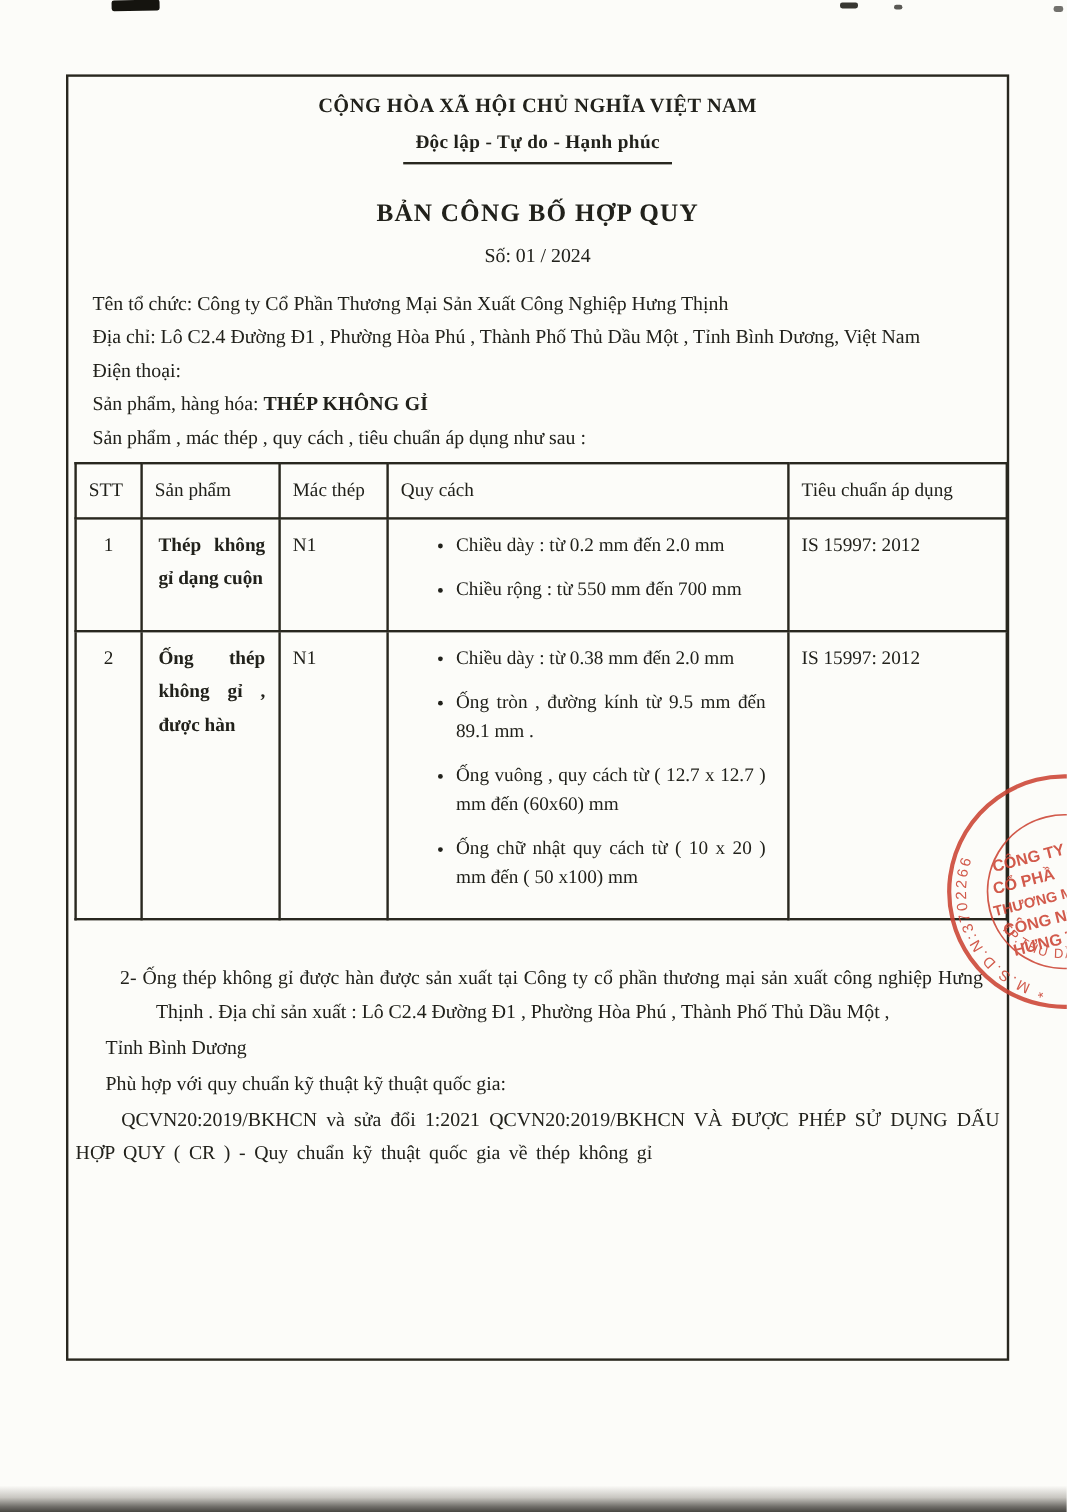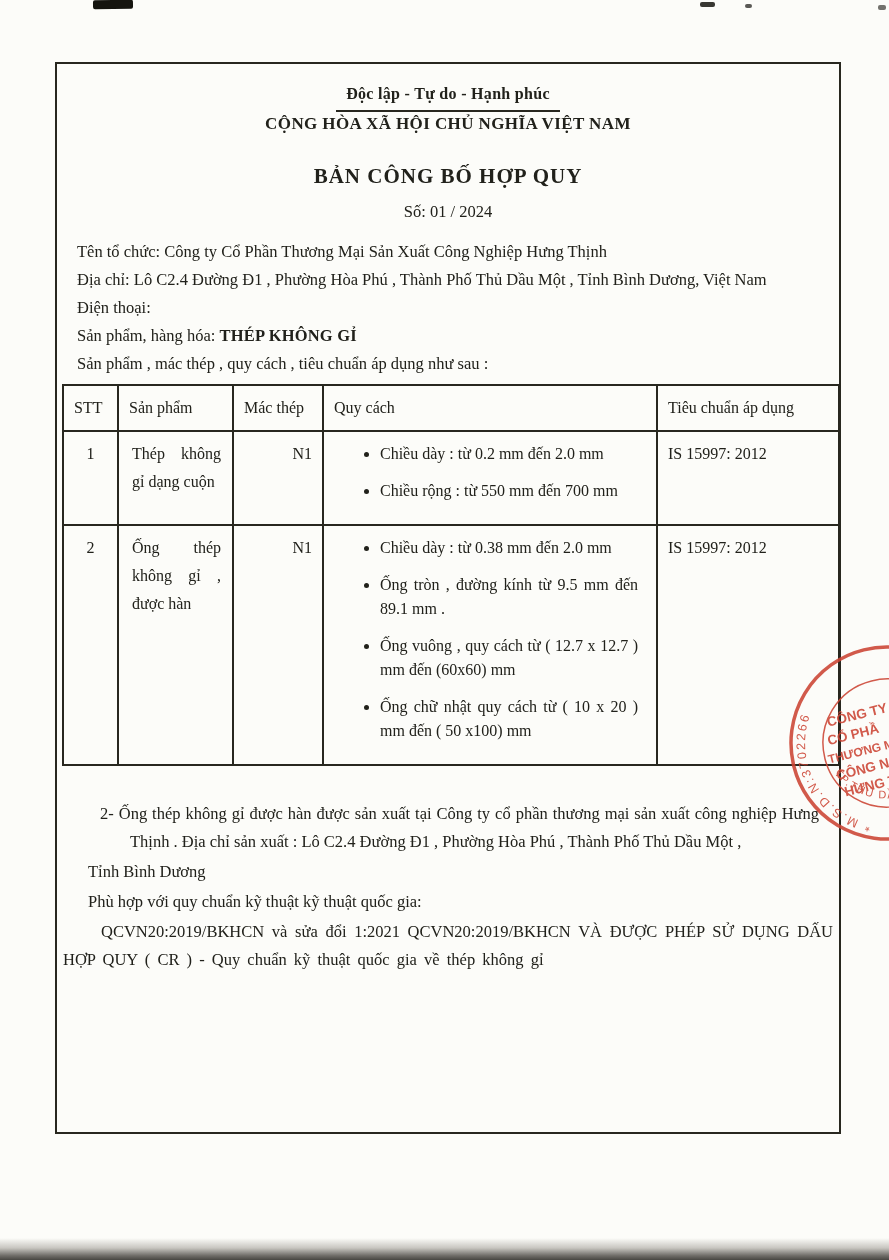--- a/index.html
+++ b/index.html
@@ -63,22 +63,22 @@
     font-weight:normal;
     text-align:left;
   }
   .products-table th { vertical-align:middle; height:42px; }
   .col-stt { width:55px; }
   .col-sp  { width:115px; }
   .col-mt  { width:90px; }
   .col-qc  { width:334px; }
   .col-tc  { width:182px; }
   td.c-stt { text-align:center; }
-  td.c-mt  { text-align:right; }
-  td.c-sp  { text-align:justify; padding-left:13px; padding-right:11px; }
+  td.c-mt  { text-align:left; }
+  td.c-sp  { text-align:justify; padding-left:13px; padding-right:11px;font-weight:bold; }
   td.c-qc  { padding-right:18px; }
   .spec-list { margin:2px 0 0 0; padding-left:46px; list-style:disc; }
   .spec-list li { margin:0 0 13px 0; text-align:justify; line-height:24px; }
   .notes { margin-top:34px; }
   .note-1 { margin-left:23px; text-align:justify; }
   .note-2 { margin-top:4px; padding-left:53px; text-indent:-30px; text-align:justify; }
   .note-3 { margin-left:11px; margin-top:2px; }
   .note-4 { margin-left:11px; margin-top:2px; }
   .note-5 { margin:2px -14px 16px -14px; text-align:justify; text-indent:38px; word-spacing:3px; }
   .seal { position:absolute; left:772px; top:628px; width:230px; height:230px; opacity:.88; }
@@ -90,24 +90,24 @@
 
 <div class="scan-mark mark-a"></div>
 <div class="scan-mark mark-b"></div>
 <div class="scan-mark mark-c"></div>
 <div class="scan-mark mark-d"></div>
 
 <div class="page-border"></div>
 
 <div class="content">
 
+  <div class="center nat-header">CỘNG HÒA XÃ HỘI CHỦ NGHĨA VIỆT NAM</div>
   <div class="center motto-wrap">
     <span class="motto">Độc lập - Tự do - Hạnh phúc</span>
   </div>
-  <div class="center nat-header">CỘNG HÒA XÃ HỘI CHỦ NGHĨA VIỆT NAM</div>
 
   <div class="center doc-title">BẢN CÔNG BỐ HỢP QUY</div>
   <div class="center doc-number">Số: 01 / 2024</div>
 
   <div class="info">
     <p class="p-org">Tên tổ chức: Công ty Cổ Phần Thương Mại Sản Xuất Công Nghiệp Hưng Thịnh</p>
     <p class="p-address">Địa chỉ: Lô C2.4 Đường Đ1 , Phường Hòa Phú , Thành Phố Thủ Dầu Một , Tỉnh Bình Dương, Việt Nam</p>
     <p class="p-phone">Điện thoại:</p>
     <p class="p-product"><span>Sản phẩm, hàng hóa: </span><b>THÉP KHÔNG GỈ</b></p>
     <p class="p-intro">Sản phẩm , mác thép , quy cách , tiêu chuẩn áp dụng như sau :</p>

